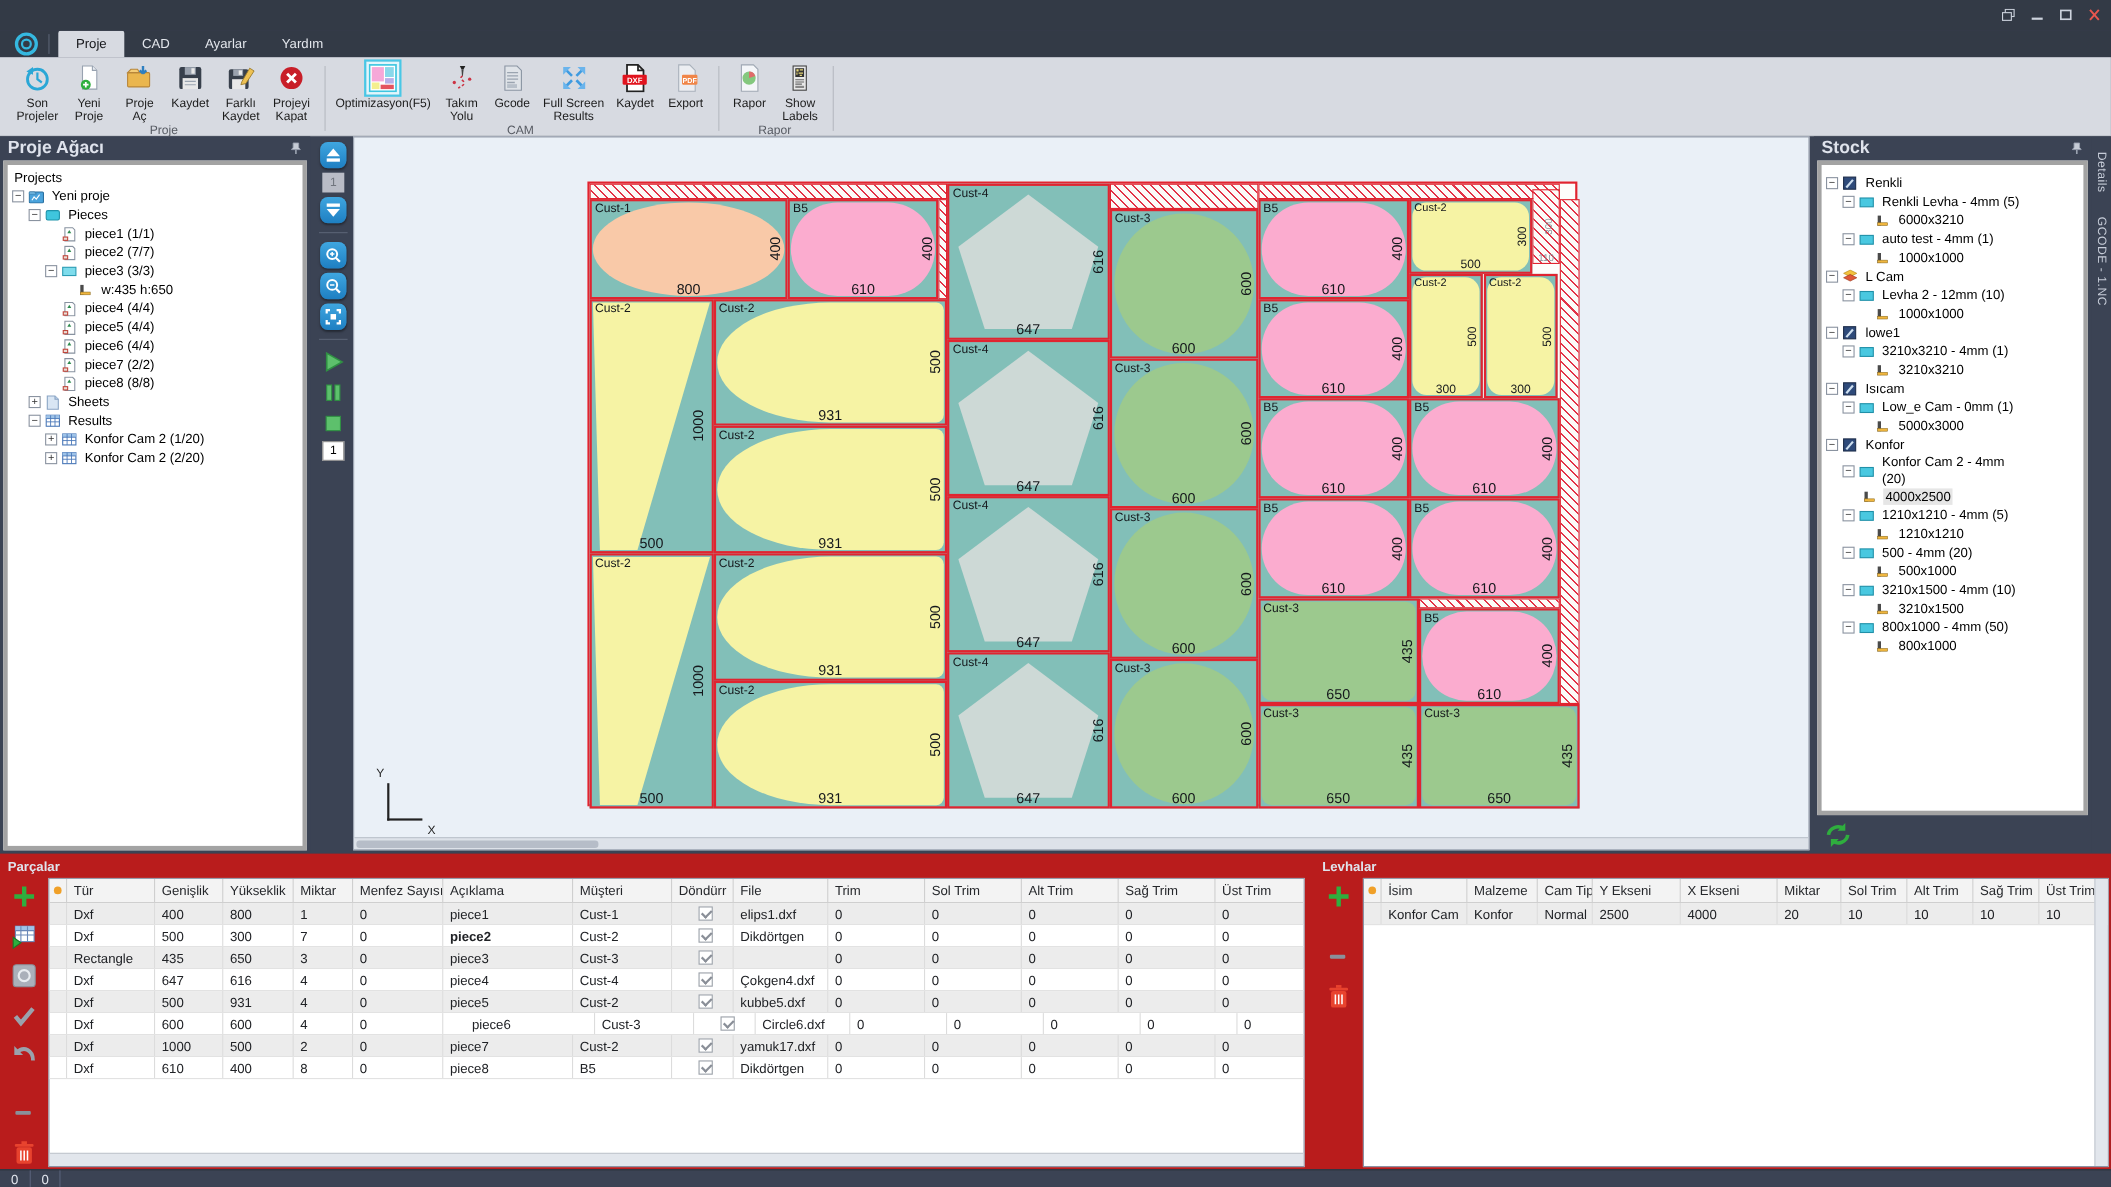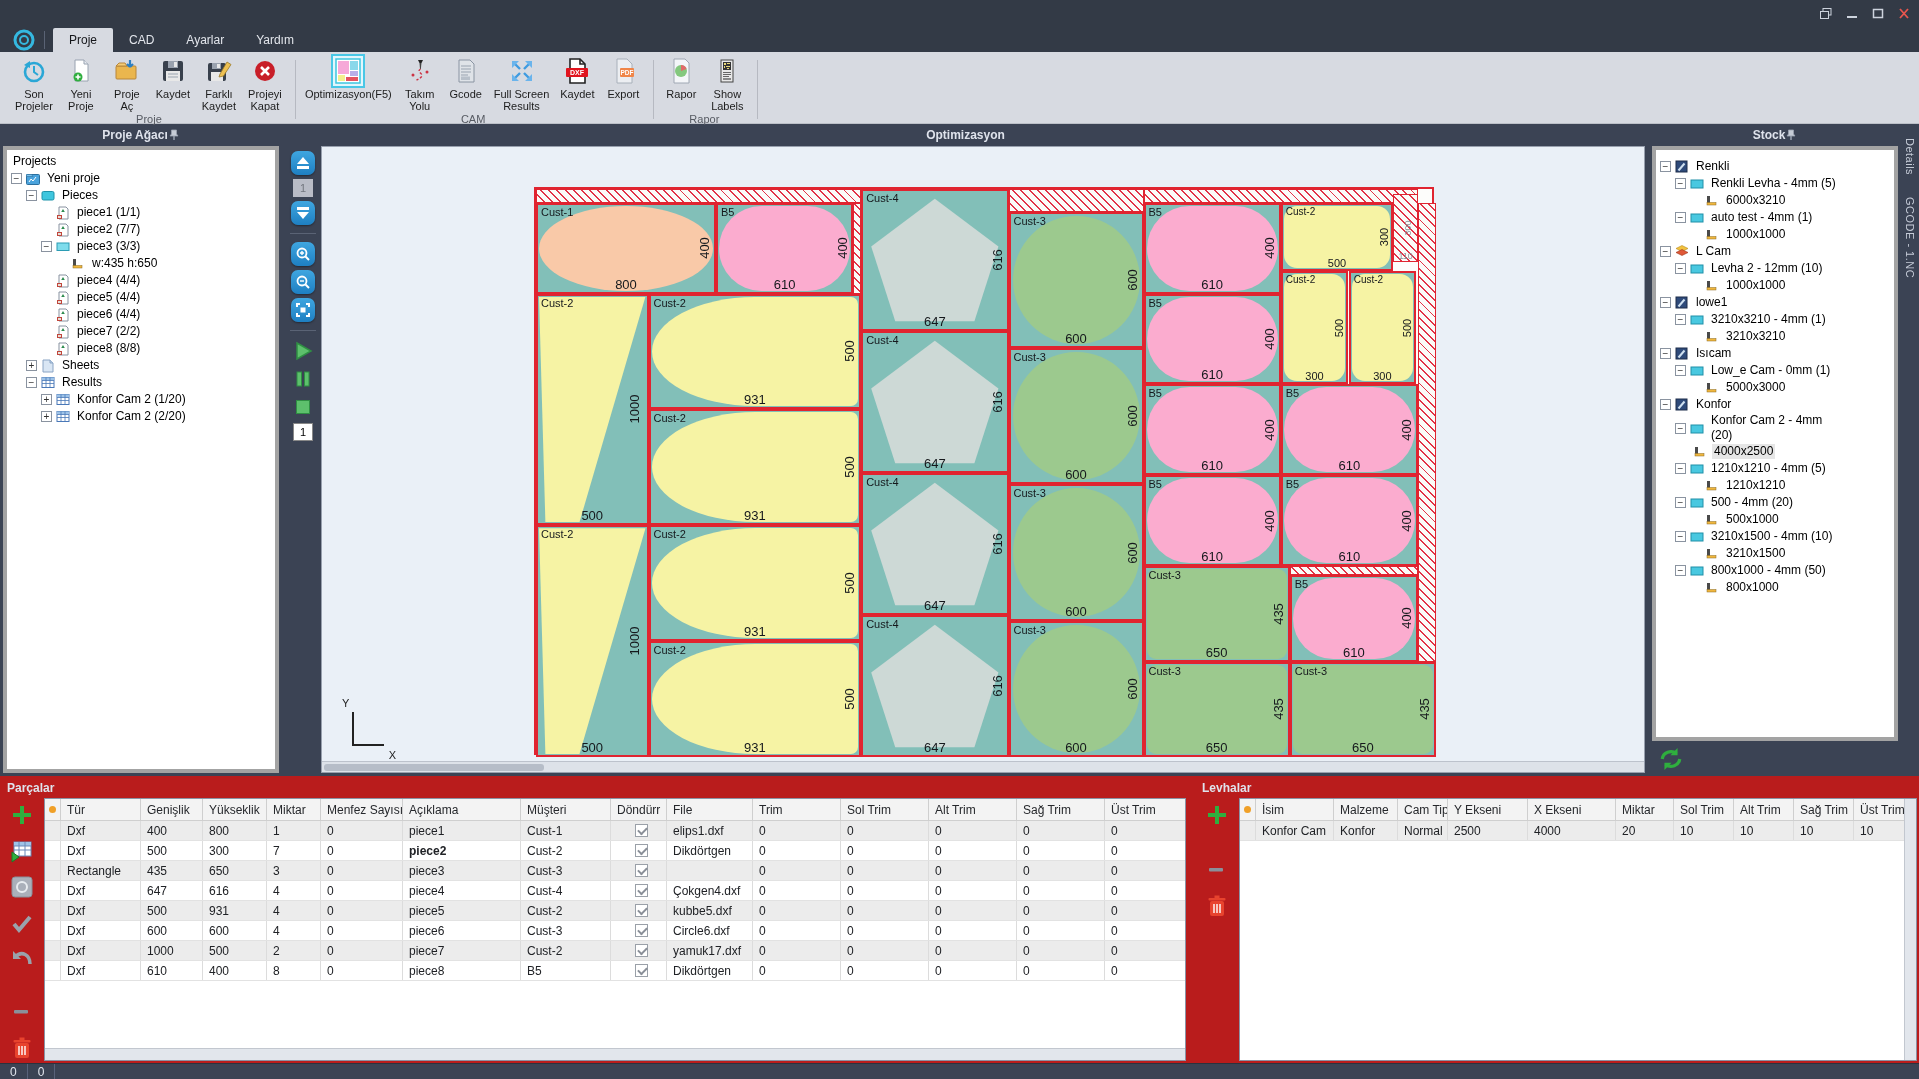--- a/index.html
+++ b/index.html
@@ -26,21 +26,21 @@
   .rbtn{display:flex;flex-direction:column;align-items:center;min-width:42px;padding:1px 3px;}
   .ricon{width:30px;height:30px;display:flex;align-items:center;justify-content:center;}
   .ricon.selected{outline:2px solid #49c7e6;background:#e2f6fc;}
   .rlabel{font-size:11px;line-height:12px;text-align:center;white-space:pre-line;color:#1c1c1c;margin-top:2px;}
   .gname{text-align:center;font-size:11px;color:#565a62;height:15px;}
   
   .main{display:flex;height:652px;flex:0 0 auto;background:#3b4354;}
   .dock{background:#3b4354;display:flex;flex-direction:column;}
   .dock.left{width:282px;}
   .dock.right{width:252px;}
-  .dockhdr{height:22px;display:flex;align-items:center;justify-content:center;padding:0 7px;color:#dfe3ec;font-weight:bold;font-size:12px;flex:0 0 auto;}
+  .dockhdr{height:22px;display:flex;align-items:center;justify-content:space-between;padding:0 7px;color:#dfe3ec;font-weight:bold;font-size:16px;flex:0 0 auto;}
   .dockbody{flex:1;background:#fff;margin:0 3px 3px 3px;border:4px solid #a3a3a3;overflow:hidden;position:relative;padding-top:3px;}
   .dockfoot{height:32px;display:flex;align-items:center;padding-left:8px;flex:0 0 auto;}
   .trow{display:flex;align-items:center;min-height:17px;padding:0 2px;}
   .trow.selected .tlabel{background:#e6e6e6;}
   .texp{width:11px;height:11px;border:1px solid #8a93a0;background:#fff;color:#333;font-size:10px;line-height:9px;text-align:center;margin-right:4px;flex:0 0 auto;}
   .texp-sp{width:15px;flex:0 0 auto;}
   .ticon{width:16px;height:14px;margin-right:3px;display:flex;align-items:center;flex:0 0 auto;}
   .tlabel{font-size:12px;color:#000;white-space:pre-line;line-height:15px;padding:0 2px;}
   
   .center{flex:1;display:flex;flex-direction:column;margin:0 3px;}
@@ -503,23 +503,20 @@
                 <rect x="1" y="1.5" width="12" height="3" fill="#9ec3e8"></rect>
                 <path d="M1 4.5h12M1 7.5h12M5 1.5v10M9 1.5v10" stroke="#4a78b8" stroke-width="0.8"></path>
               </svg>
             </span>
             <span class="tlabel">Konfor Cam 2 (2/20)</span>
           </div>
         </div>
     </div>
 
     <div class="center">
-      <div class="dockhdr">
-        <span>Optimizasyon</span>
-      </div>
       <div class="centerbody">
         <div class="vtool" id="vtool">
             <div class="vbtn">
               <svg width="16" height="16" viewBox="0 0 16 16">
                 <path d="M8 2l6 7H2z" fill="#fff"></path>
                 <rect x="2" y="11" width="12" height="3" fill="#fff"></rect>
               </svg>
             </div>
             <div class="vlabel grey">1</div>
             <div class="vbtn">
@@ -1354,21 +1351,21 @@
               </div>
               <div class="td" style="width: 64px;">
                 <span>600</span>
               </div>
               <div class="td" style="width: 54px;">
                 <span>4</span>
               </div>
               <div class="td" style="width: 82px;">
                 <span>0</span>
               </div>
-              <div class="td" style="width: 118px;">
+              <div class="td" style="width: 118px; margin-left: 20px;">
                 <span>piece6</span>
               </div>
               <div class="td" style="width: 90px;">
                 <span>Cust-3</span>
               </div>
               <div class="td" style="width: 56px;">
                 <span class="cbx"></span>
               </div>
               <div class="td" style="width: 86px;">
                 <span>Circle6.dxf</span>

